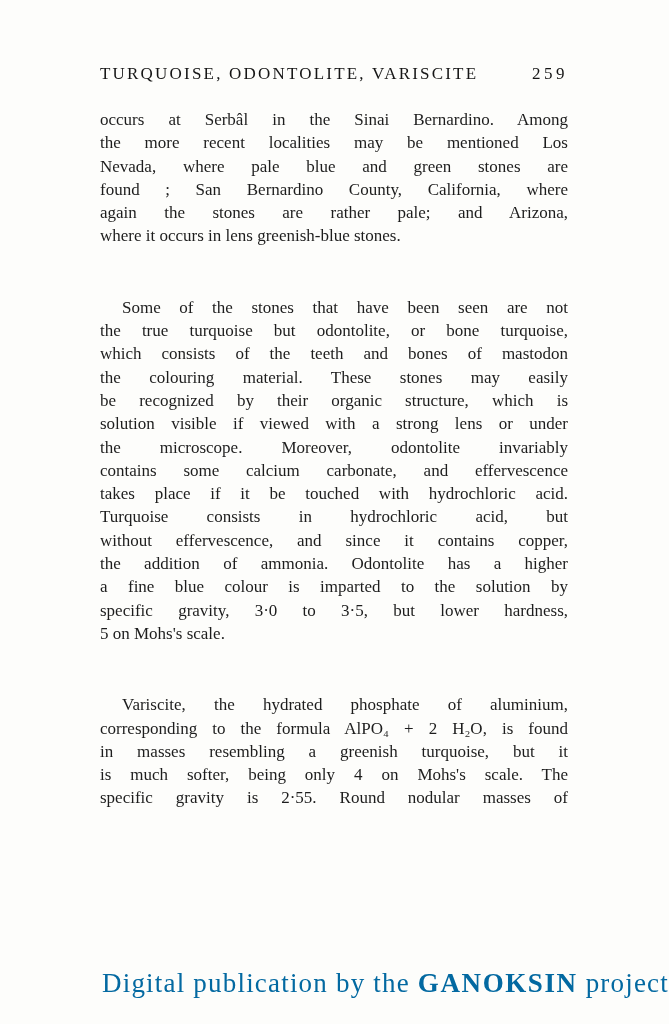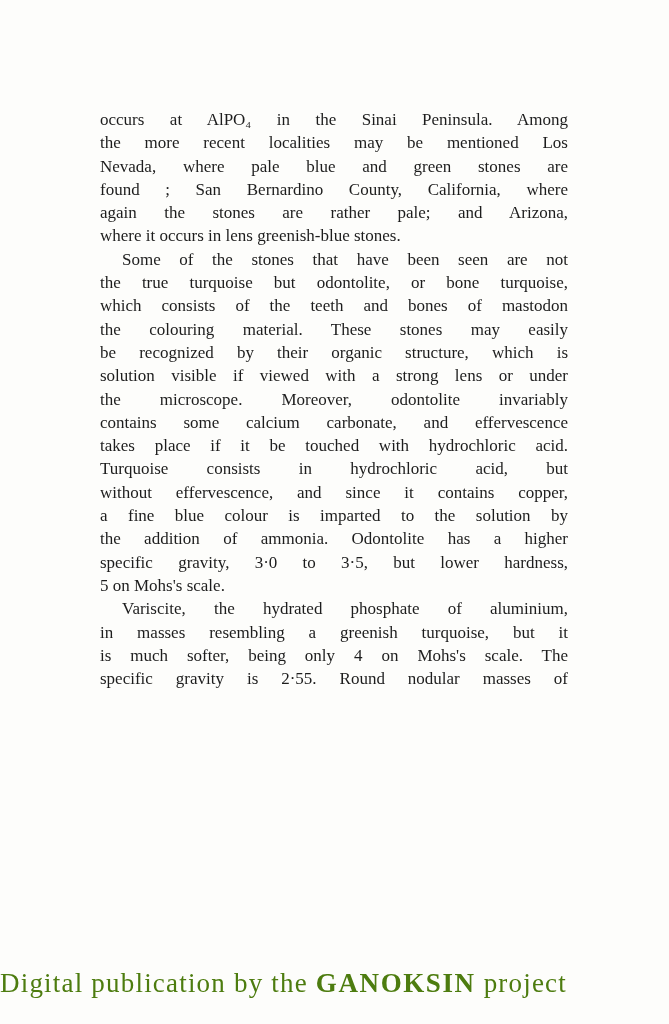--- a/index.html
+++ b/index.html
@@ -34,62 +34,67 @@
   }
   .line {
     height: 23.3px;
     line-height: 23.3px;
     text-align: justify;
     text-align-last: justify;
     overflow: hidden;
     white-space: nowrap;
   }
   .line.last { text-align-last: left; }
-  .line.indent { text-indent: 22px; }
+  .line.indent { text-indent: 22px; margin-top: 48px; }
   
   .footer {
     position: absolute;
     left: 0; top: 968px; width: 669px;
-    text-align: left;
+    text-align: right;
     font-size: 27px;
     letter-spacing: 1.2px;
-    color: #4d7c0f;
+    color: #0369a1;
     white-space: nowrap;
   }
   .footer .brand { font-weight: 700; letter-spacing: 1.6px; }
 </style>
 </head>
 <body>
 
 <div class="page">
 
+  <div class="header">
+    <span class="title">TURQUOISE, ODONTOLITE, VARISCITE</span>
+    <span class="page-num">259</span>
+  </div>
 
   <div class="body-text" id="body-text">
-      <div class="line">occurs at AlPO₄ in the Sinai Peninsula.  Among</div>
+      <div class="line">occurs at Serbâl in the Sinai Bernardino.  Among</div>
       <div class="line">the more recent localities may be mentioned Los</div>
       <div class="line">Nevada, where pale blue and green stones are</div>
       <div class="line">found ; San Bernardino County, California, where</div>
       <div class="line">again the stones are rather pale; and Arizona,</div>
       <div class="line last">where it occurs in lens greenish-blue stones.</div>
       <div class="line indent">Some of the stones that have been seen are not</div>
       <div class="line">the true turquoise but odontolite, or bone turquoise,</div>
       <div class="line">which consists of the teeth and bones of mastodon</div>
       <div class="line">the colouring material.  These stones may easily</div>
       <div class="line">be recognized by their organic structure, which is</div>
       <div class="line">solution visible if viewed with a strong lens or under</div>
       <div class="line">the microscope.  Moreover, odontolite invariably</div>
       <div class="line">contains some calcium carbonate, and effervescence</div>
       <div class="line">takes place if it be touched with hydrochloric acid.</div>
       <div class="line">Turquoise consists in hydrochloric acid, but</div>
       <div class="line">without effervescence, and since it contains copper,</div>
+      <div class="line">the addition of ammonia.  Odontolite has a higher</div>
       <div class="line">a fine blue colour is imparted to the solution by</div>
-      <div class="line">the addition of ammonia.  Odontolite has a higher</div>
       <div class="line">specific gravity, 3·0 to 3·5, but lower hardness,</div>
       <div class="line last">5 on Mohs's scale.</div>
       <div class="line indent">Variscite, the hydrated phosphate of aluminium,</div>
+      <div class="line">corresponding to the formula AlPO₄ + 2 H₂O, is found</div>
       <div class="line">in masses resembling a greenish turquoise, but it</div>
       <div class="line">is much softer, being only 4 on Mohs's scale.  The</div>
       <div class="line">specific gravity is 2·55.  Round nodular masses of</div>
     </div>
 
   <div class="footer">
     <span>Digital publication by the </span><span class="brand">GANOKSIN</span><span> project</span>
   </div>
 
 </div>

